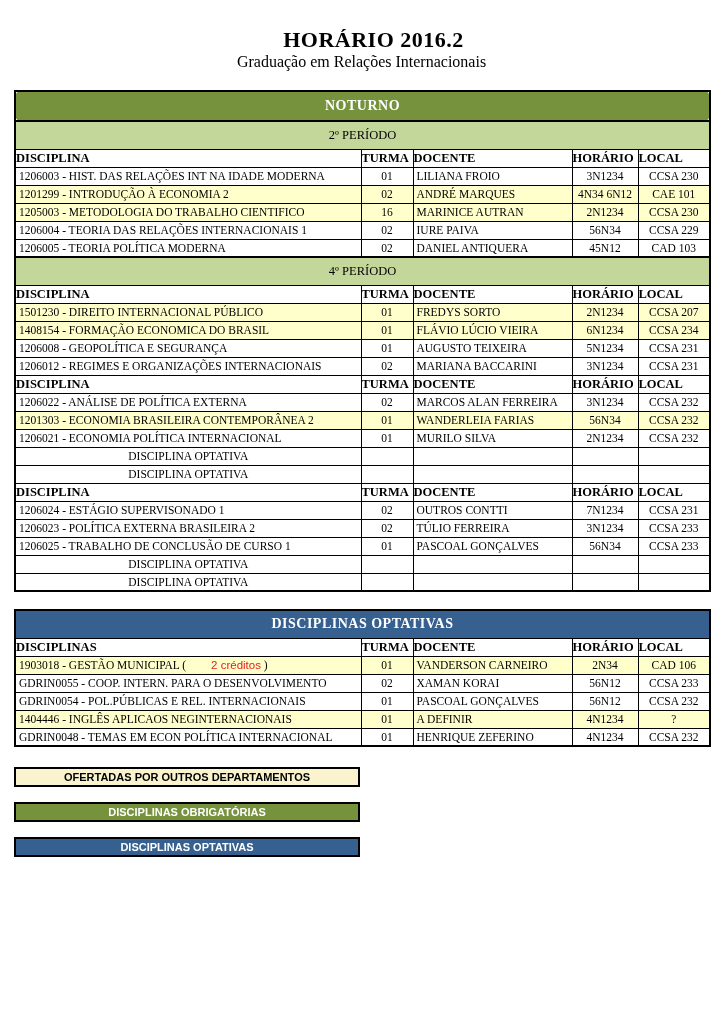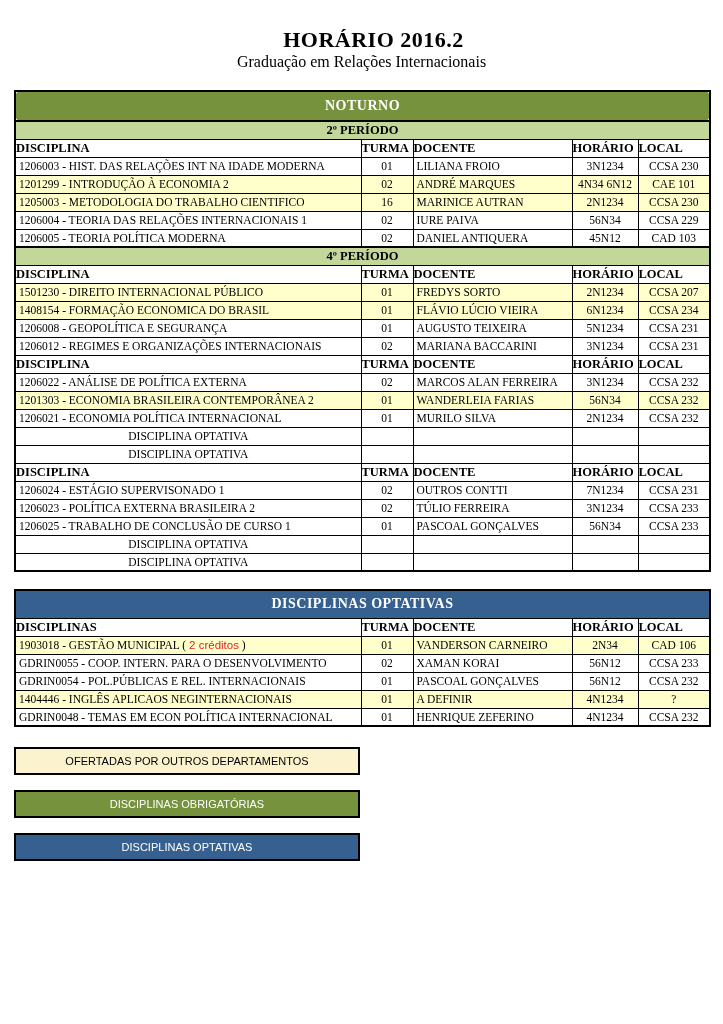--- a/index.html
+++ b/index.html
@@ -42,47 +42,47 @@
     color:#fff;
     text-align:center;
     font-weight:bold;
     font-size:14px;
     height:28px;
     letter-spacing:0.5px;
   }
   tr.bar-period td {
     background:var(--lightgreen,#C4D79B);
     text-align:center;
-    font-weight:bold;
+    font-weight:normal;
     font-size:12.5px;
-    height:18px;
+    height:28px;
     border-top:2px solid #000;
   }
   tr.cols th {
     font-size:12.5px;
     font-weight:bold;
     text-align:left;
     height:18px;
     background:#fff;
   }
   tr.data td { font-size:11.5px; height:18px; padding:0 3px; background:#fff; }
   tr.data.hl td { background:var(--rowyellow,#FFFFCC); }
   tr.data td.c { text-align:center; }
-  .red-note { color:var(--red,#E01F1F); font-family:"Liberation Sans", sans-serif; font-size:11.5px; }
+  .red-note { color:var(--red,#E01F1F); font-family:"Liberation Sans", sans-serif; font-size:11.5px;margin-left:22px; }
 
   .legend-box {
     width:346px;
-    height:28px;
+    height:20px;
     border:2px solid #000;
     margin:15px 0 0 14px;
     display:flex;
     align-items:center;
     justify-content:center;
     font-family:"Liberation Sans", sans-serif;
-    font-weight:normal;
+    font-weight:bold;
     font-size:11px;
     white-space:nowrap;
   }
   .legend-box.yellow { background:var(--legendyellow,#FAF3CE); color:#000; margin-top:20px; }
   .legend-box.green  { background:var(--olive,#76923C); color:#fff; }
   .legend-box.blue   { background:var(--blue,#36608F); color:#fff; }
 </style>
 </head>
 <body>
 

